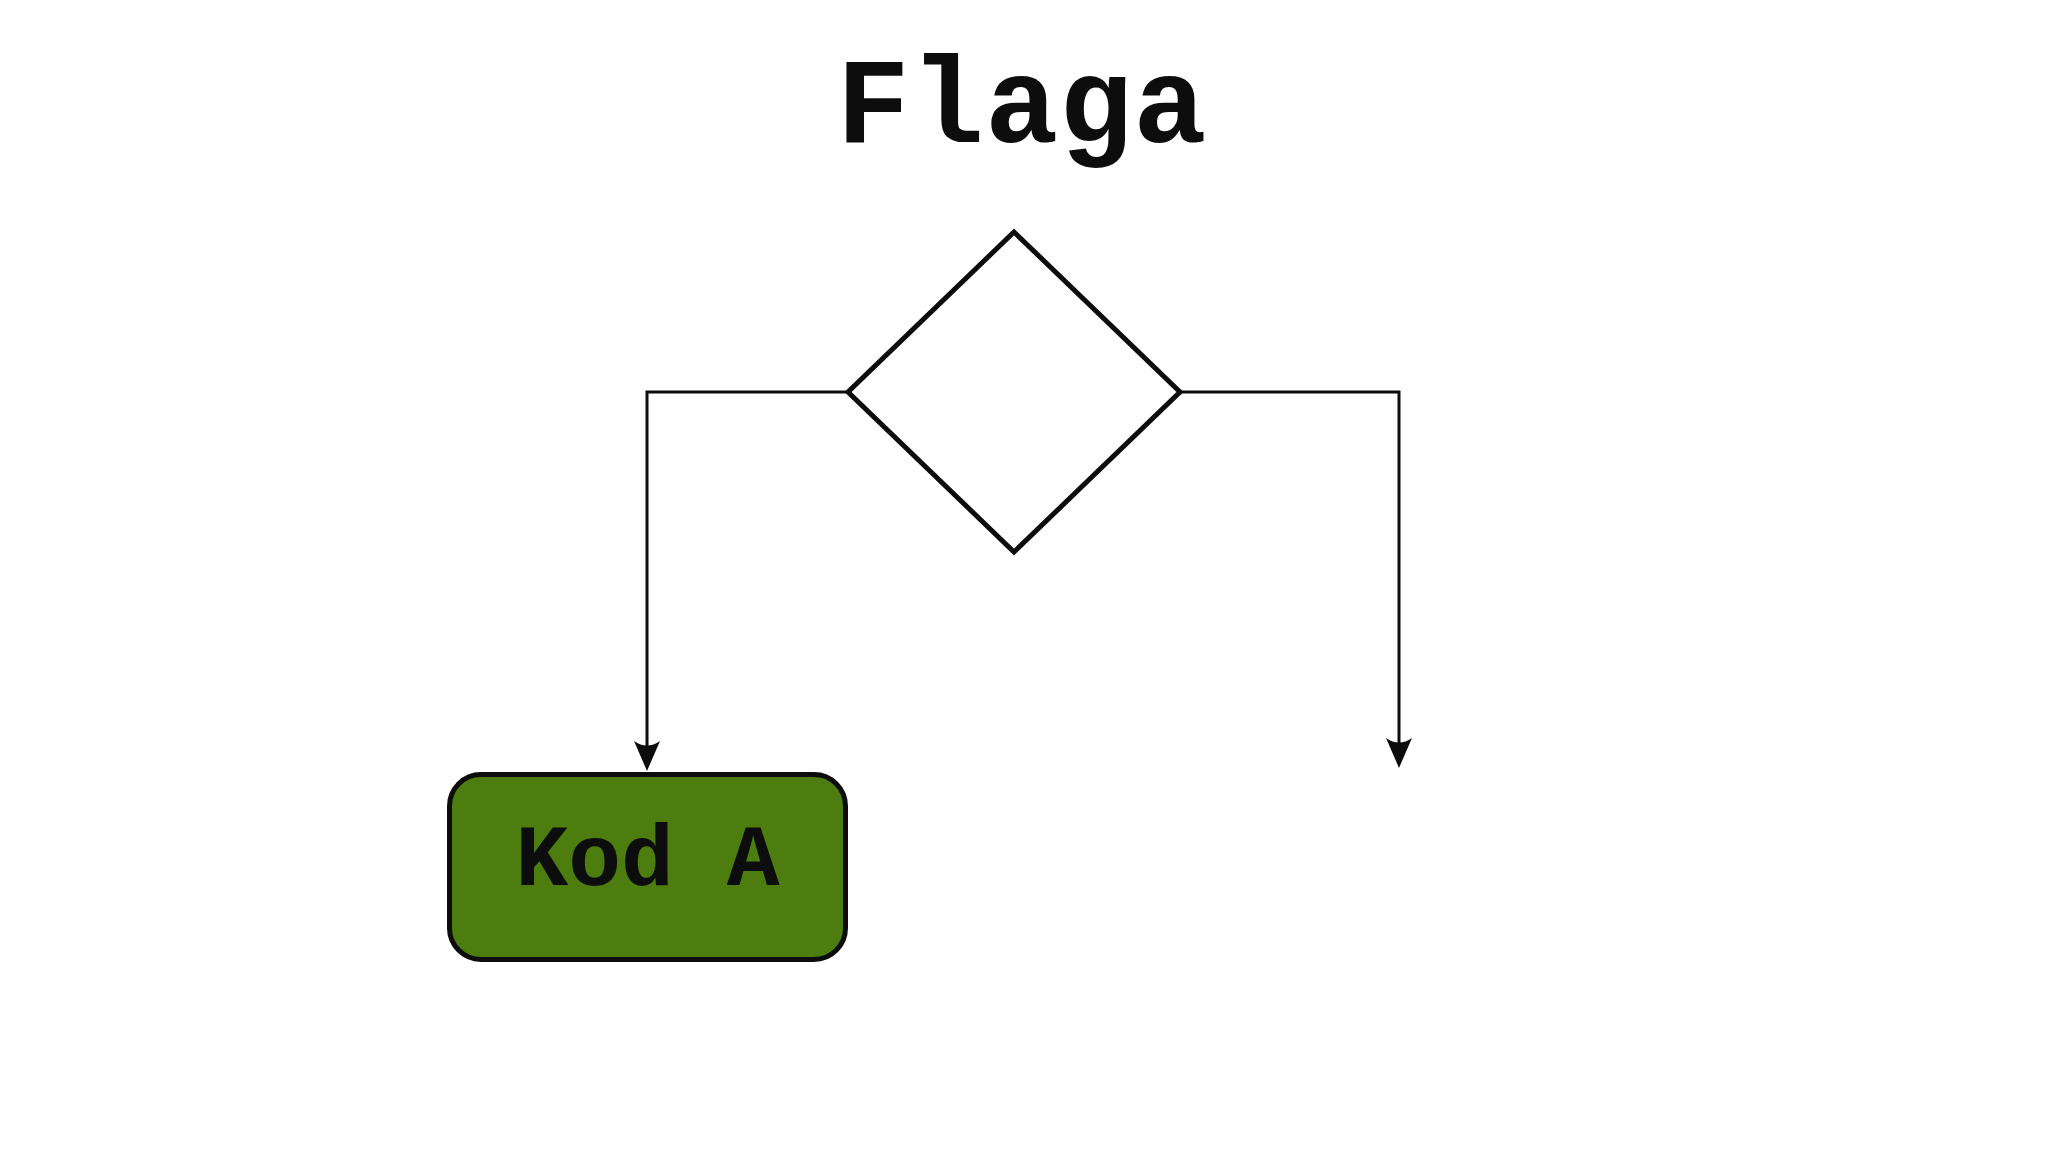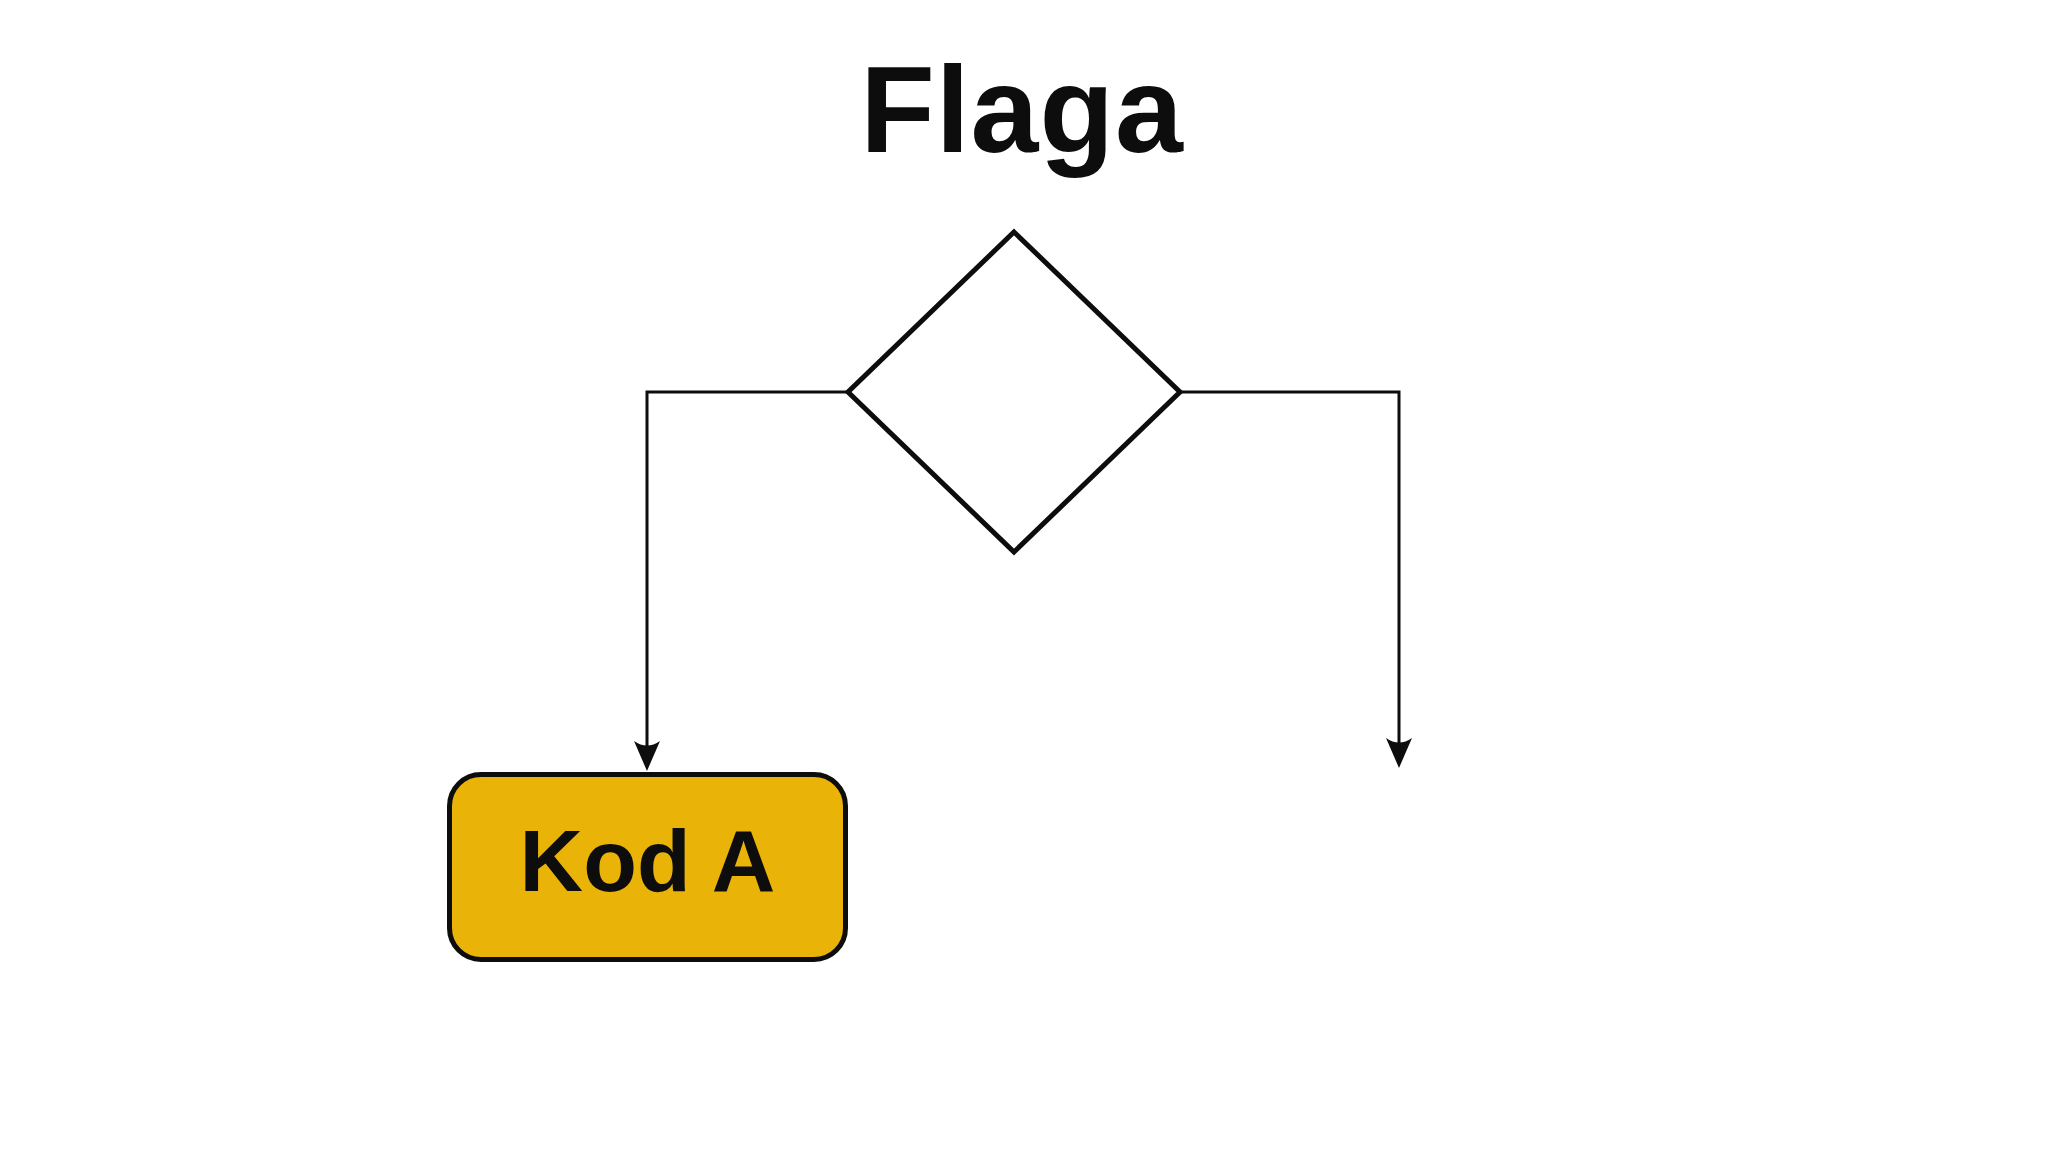--- a/index.html
+++ b/index.html
@@ -6,42 +6,42 @@
     margin: 0;
     padding: 0;
     background: #ffffff;
   }
   .canvas {
     position: relative;
     width: 2048px;
     height: 1152px;
     background: #ffffff;
     overflow: hidden;
-    font-family: Liberation Sans, sans-serif;
+    font-family: Liberation Mono, monospace;
   }
   .diagram-title {
     position: absolute;
     left: 1022px;
     top: 40px;
     transform: translateX(-50%);
     font-size: 122px;
     font-weight: 700;
     color: #0d0d0d;
     letter-spacing: 1px;
     white-space: nowrap;
   }
   .connector-layer {
     position: absolute;
     left: 0;
     top: 0;
   }
   .node {
     position: absolute;
     box-sizing: border-box;
-    background: #eab308;
+    background: #4d7c0f;
     border: 5px solid #0d0d0d;
     border-radius: 34px;
     display: flex;
     align-items: center;
     justify-content: center;
   }
   .node-a {
     left: 447px;
     top: 772px;
     width: 401px;

